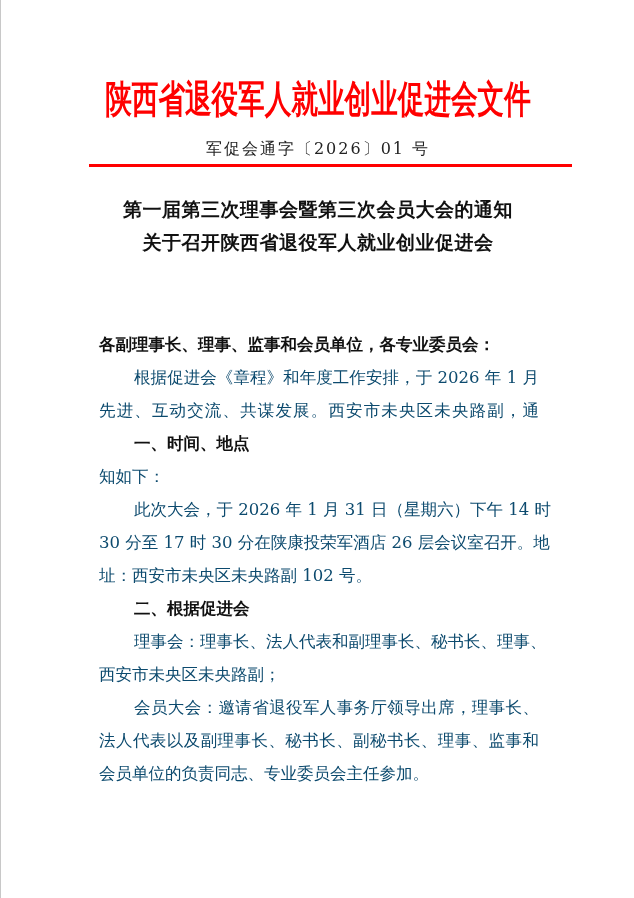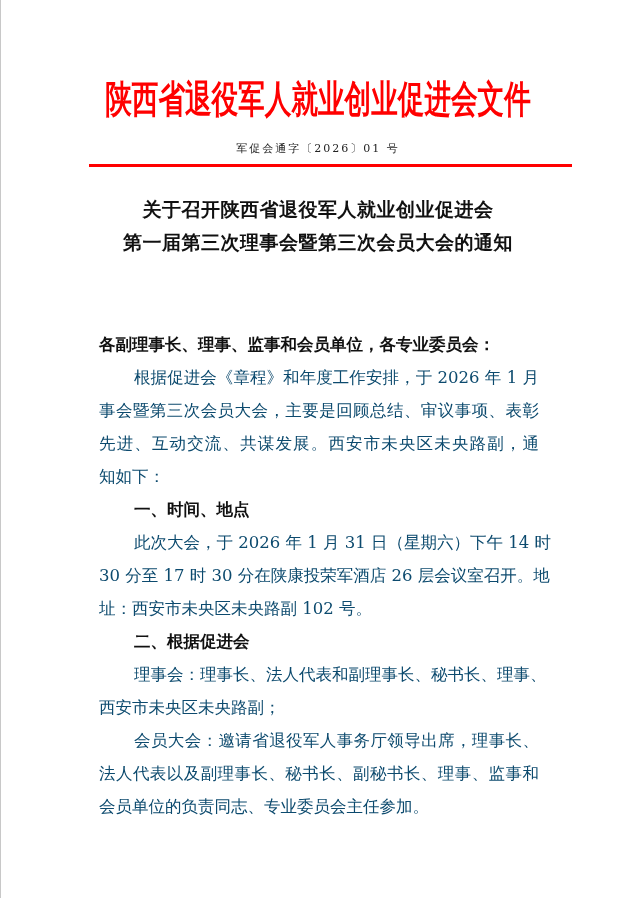--- a/index.html
+++ b/index.html
@@ -39,21 +39,21 @@
       display: inline-block;
       transform: scaleX(0.70);
       transform-origin: center;
       letter-spacing: 0px;
     }
     .doc-number {
       position: absolute;
       left: 0; top: 137px;
       width: 634px;
       text-align: center;
-      font-size: 11px;
+      font-size: 16px;
       line-height: 24px;
       letter-spacing: 2px;
       color: #222;
       white-space: nowrap;
     }
     .red-rule {
       position: absolute;
       left: 88px; top: 164px;
       width: 483px; height: 3px;
       background: #ff0000;
@@ -101,31 +101,30 @@
 
   <div class="red-title">
     <span>陕西省退役军人就业创业促进会文件</span>
   </div>
 
   <div class="doc-number">军促会通字〔2026〕01 号</div>
 
   <div class="red-rule"></div>
 
   <div class="notice-title">
+    <div>第一届第三次理事会暨第三次会员大会的通知</div>
     <div>关于召开陕西省退役军人就业创业促进会</div>
-    <div>第一届第三次理事会暨第三次会员大会的通知</div>
   </div>
 
   <div class="body">
     <div class="line bold short">各副理事长、理事、监事和会员单位，各专业委员会：</div>
     <div class="line indent">根据促进会《章程》和年度工作安排，于 2026 年 1 月</div>
-    <div class="line">事会暨第三次会员大会，主要是回顾总结、审议事项、表彰</div>
     <div class="line">先进、互动交流、共谋发展。西安市未央区未央路副，通</div>
+    <div class="line bold indent short">一、时间、地点</div>
     <div class="line short">知如下：</div>
-    <div class="line bold indent short">一、时间、地点</div>
     <div class="line indent">此次大会，于 2026 年 1 月 31 日（星期六）下午 14 时</div>
     <div class="line">30 分至 17 时 30 分在陕康投荣军酒店 26 层会议室召开。地</div>
     <div class="line short">址：西安市未央区未央路副 102 号。</div>
     <div class="line bold indent short">二、根据促进会</div>
     <div class="line indent">理事会：理事长、法人代表和副理事长、秘书长、理事、</div>
     <div class="line short">西安市未央区未央路副；</div>
     <div class="line indent">会员大会：邀请省退役军人事务厅领导出席，理事长、</div>
     <div class="line">法人代表以及副理事长、秘书长、副秘书长、理事、监事和</div>
     <div class="line short">会员单位的负责同志、专业委员会主任参加。</div>
   </div>

